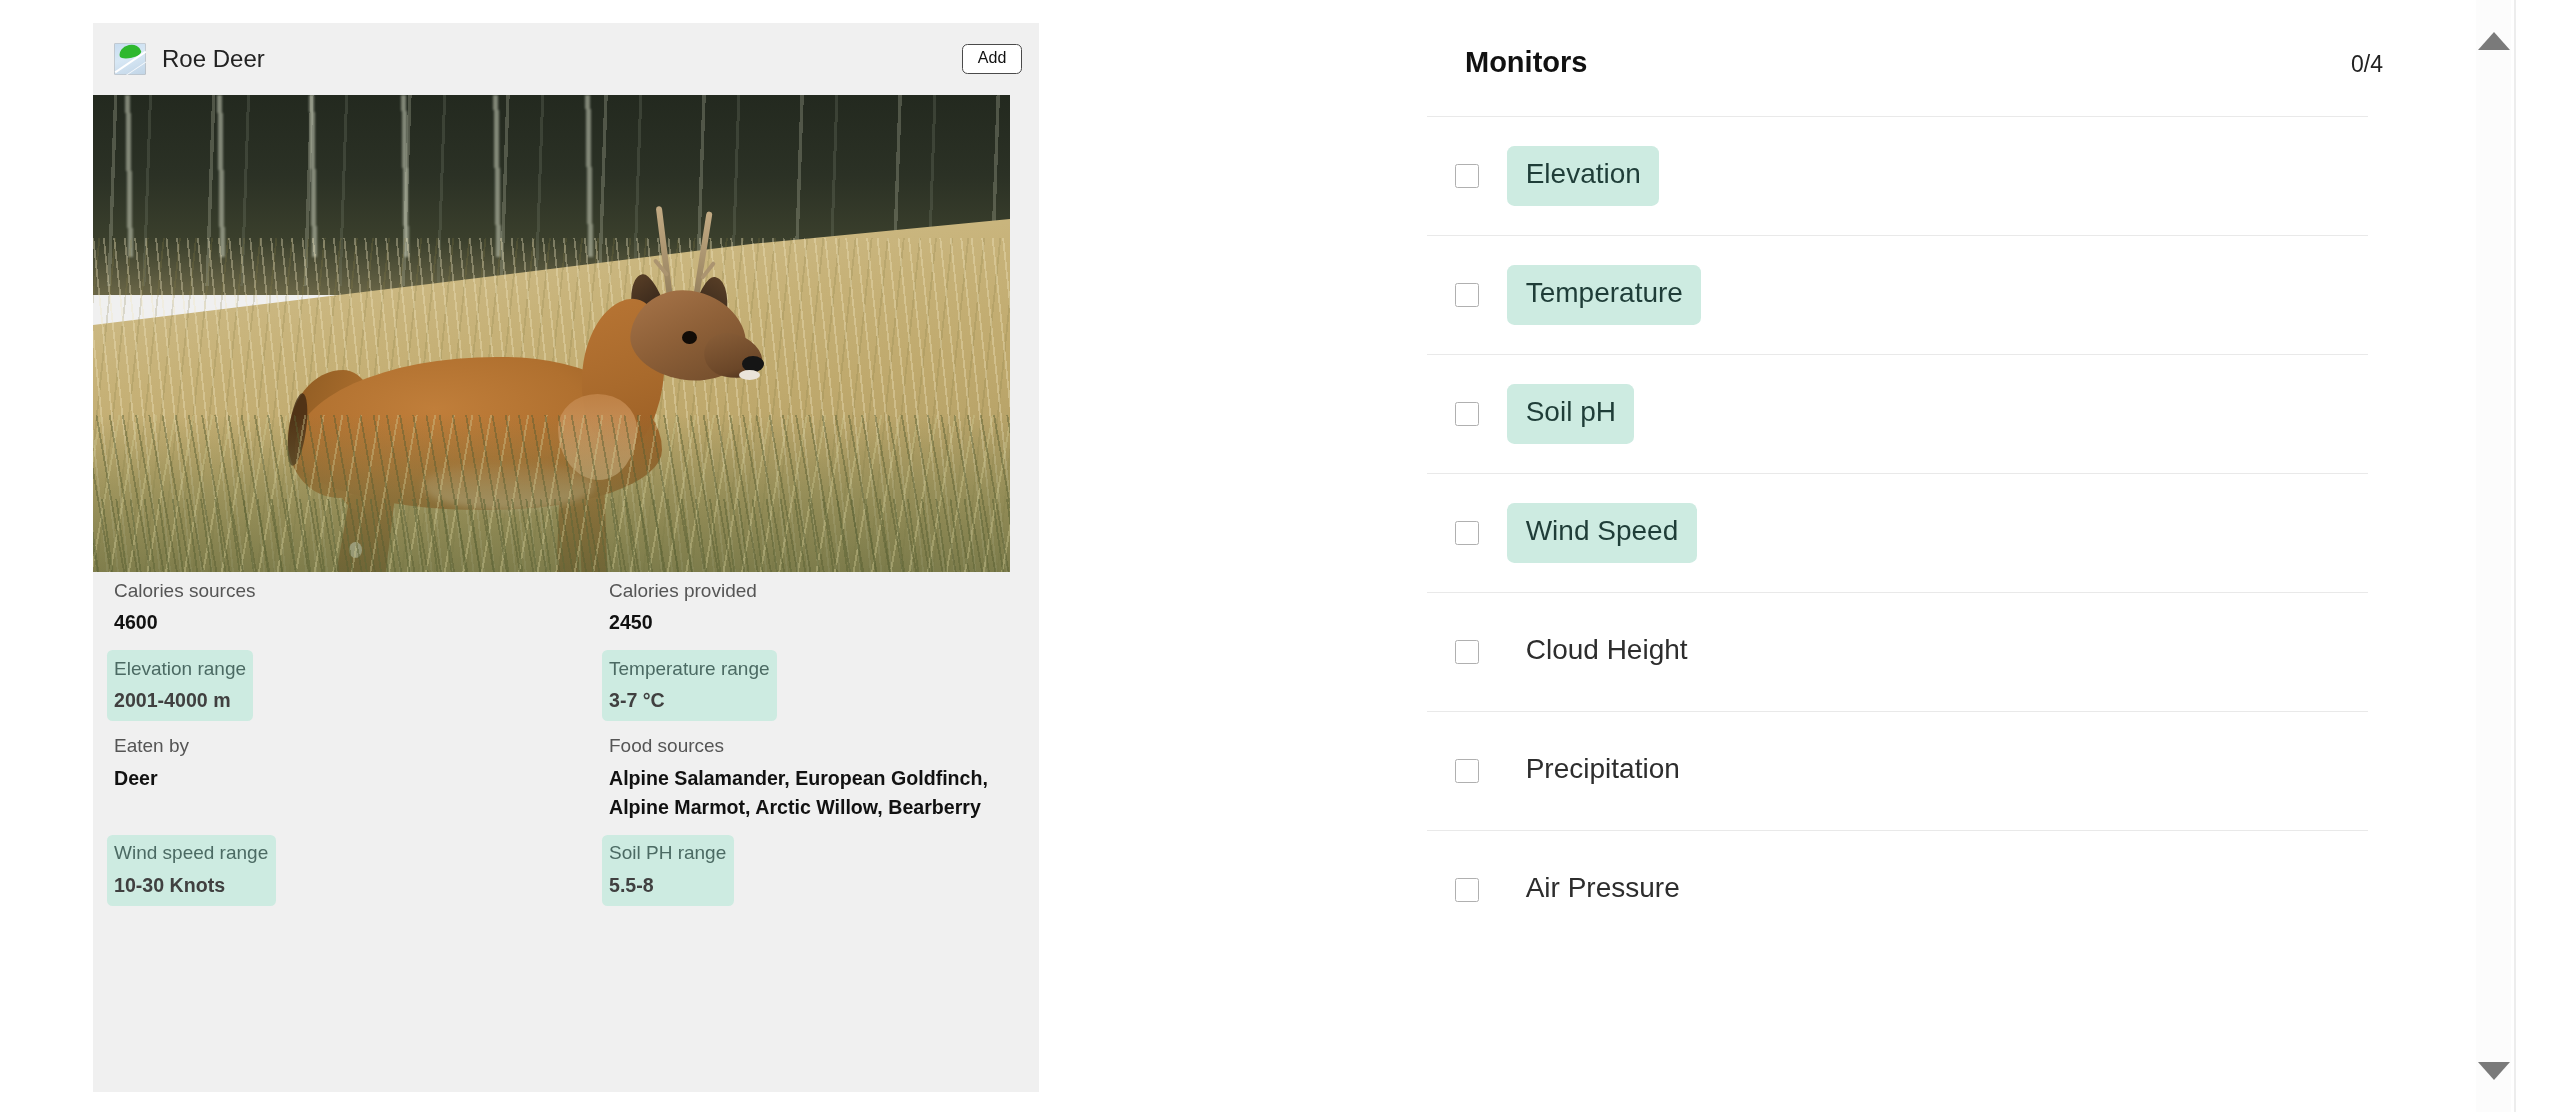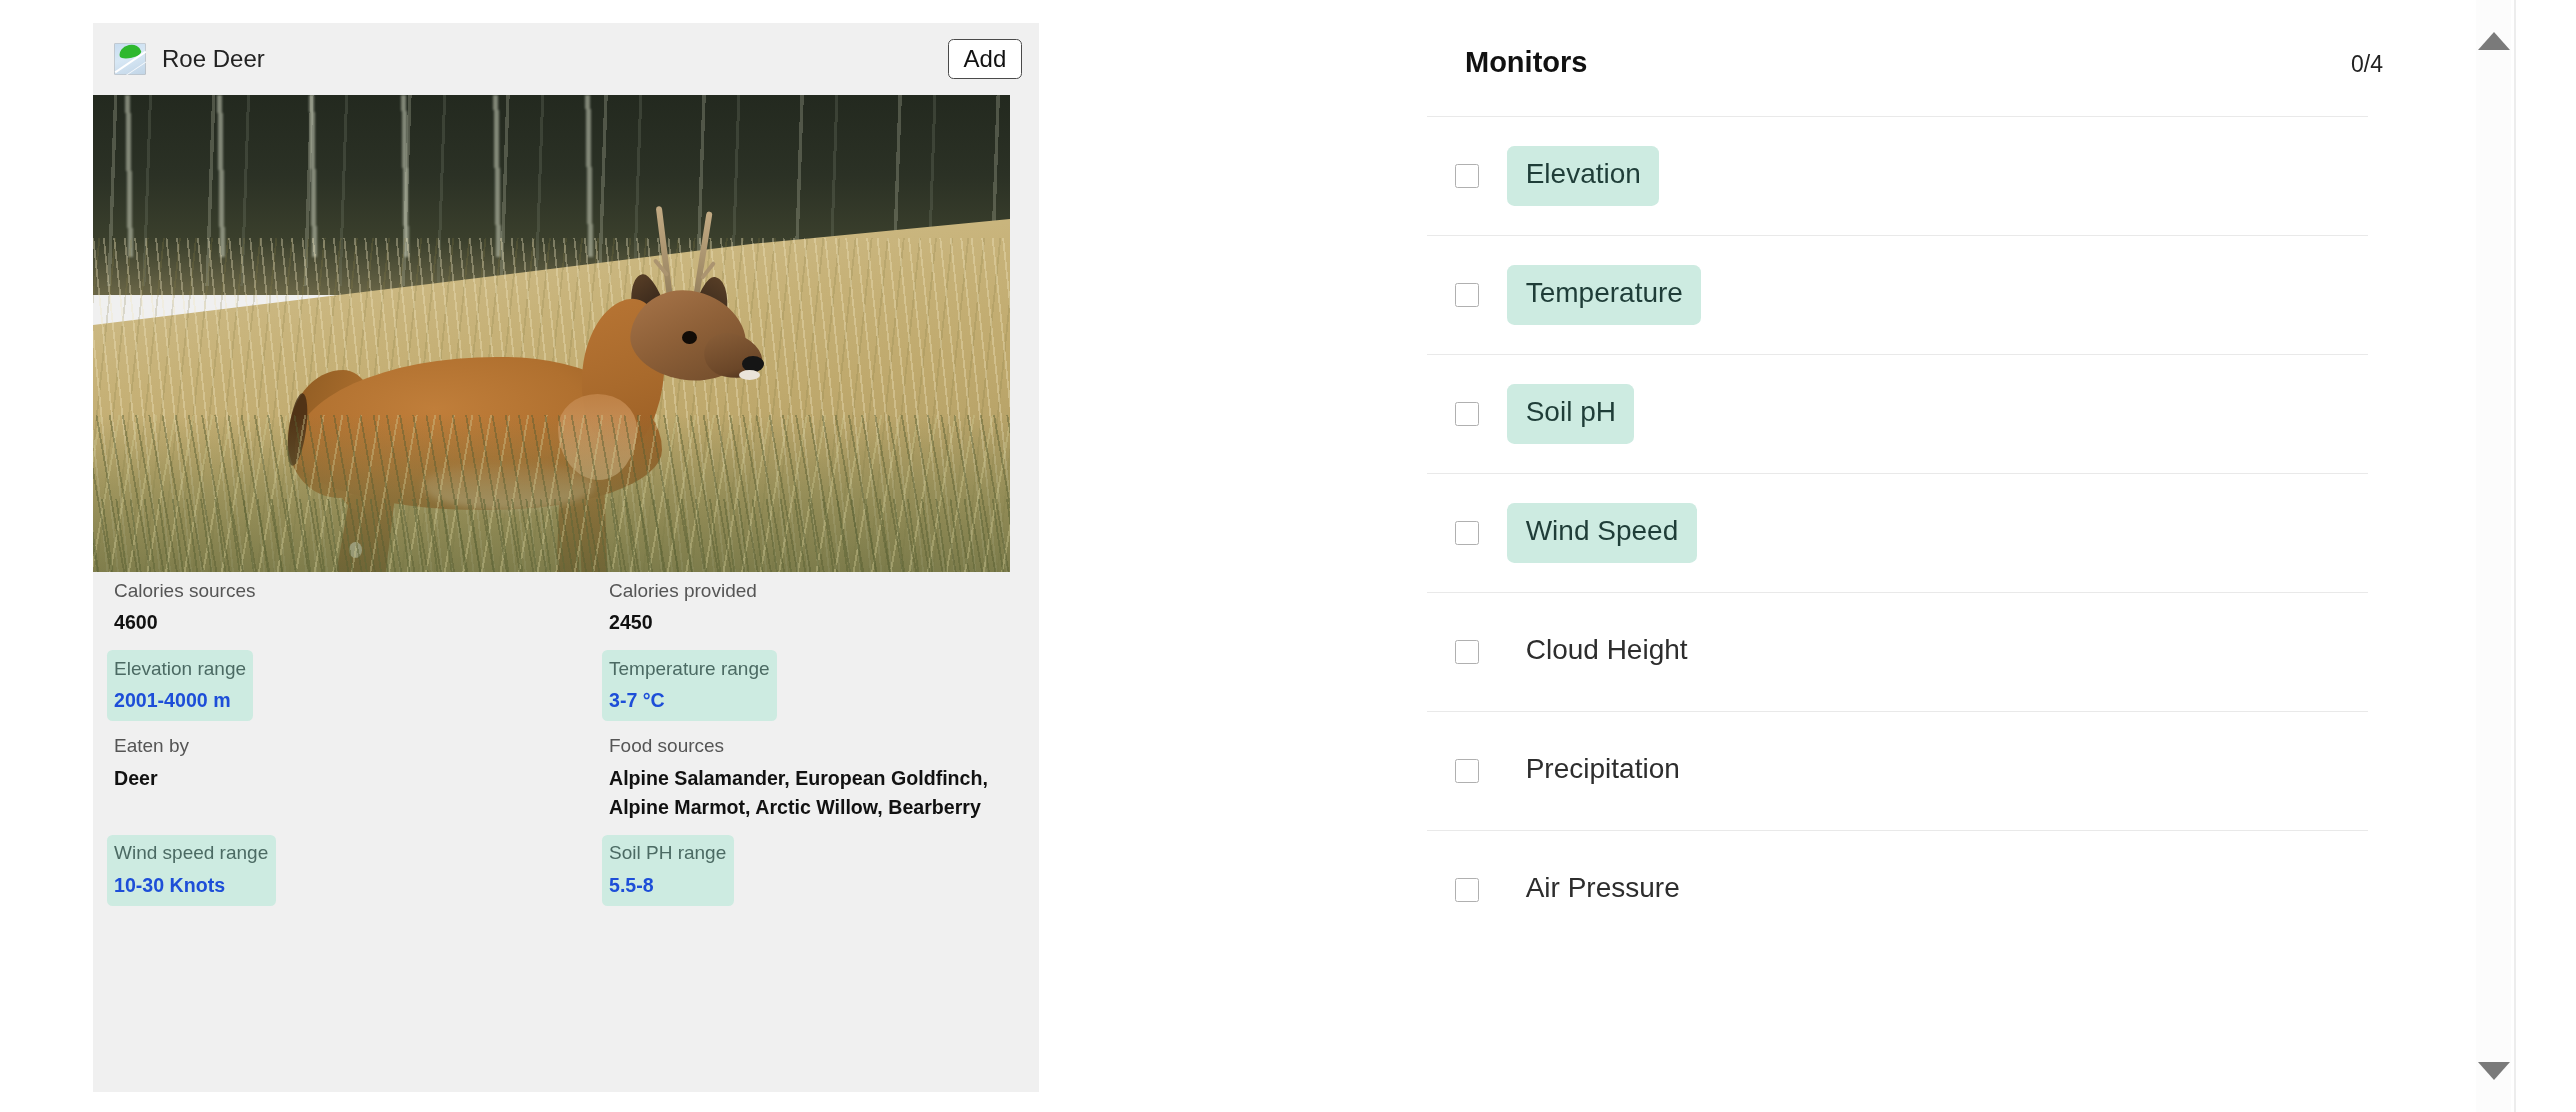--- a/index.html
+++ b/index.html
@@ -69,21 +69,21 @@
     margin-left: 16px;
     font-size: 24px;
     line-height: 1;
     color: #222222;
     white-space: nowrap;
   }
 
   #add-button {
     margin-left: auto;
     font-family: "Liberation Sans", "DejaVu Sans", sans-serif;
-    font-size: 24px;
+    font-size: 16px;
     color: #111111;
     background: #ffffff;
     border: 1.2px solid #4a4a4a;
     border-radius: 5.5px;
     padding: 5.5px 14.7px 6.7px 14.7px;
     cursor: pointer;
     line-height: 1.05;
   }
 
   #species-photo {
@@ -297,21 +297,21 @@
     margin: 0;
   }
   .attr-value {
     font-size: 19.6px;
     font-weight: bold;
     color: #111111;
     line-height: 1.5;
     margin: 3.7px 0 0 0;
   }
   .attr-block.hl .attr-label { color: #4b6a63; }
-  .attr-block.hl .attr-value { color: #1d4ed8; }
+  .attr-block.hl .attr-value { color: #404040; }
   .attr-value.wrap { max-width: 391px; }
 
   
   #monitors-panel {
     position: absolute;
     left: 1427px;
     top: 0;
     width: 1039px;
     height: 832px;
     background: #ffffff;

